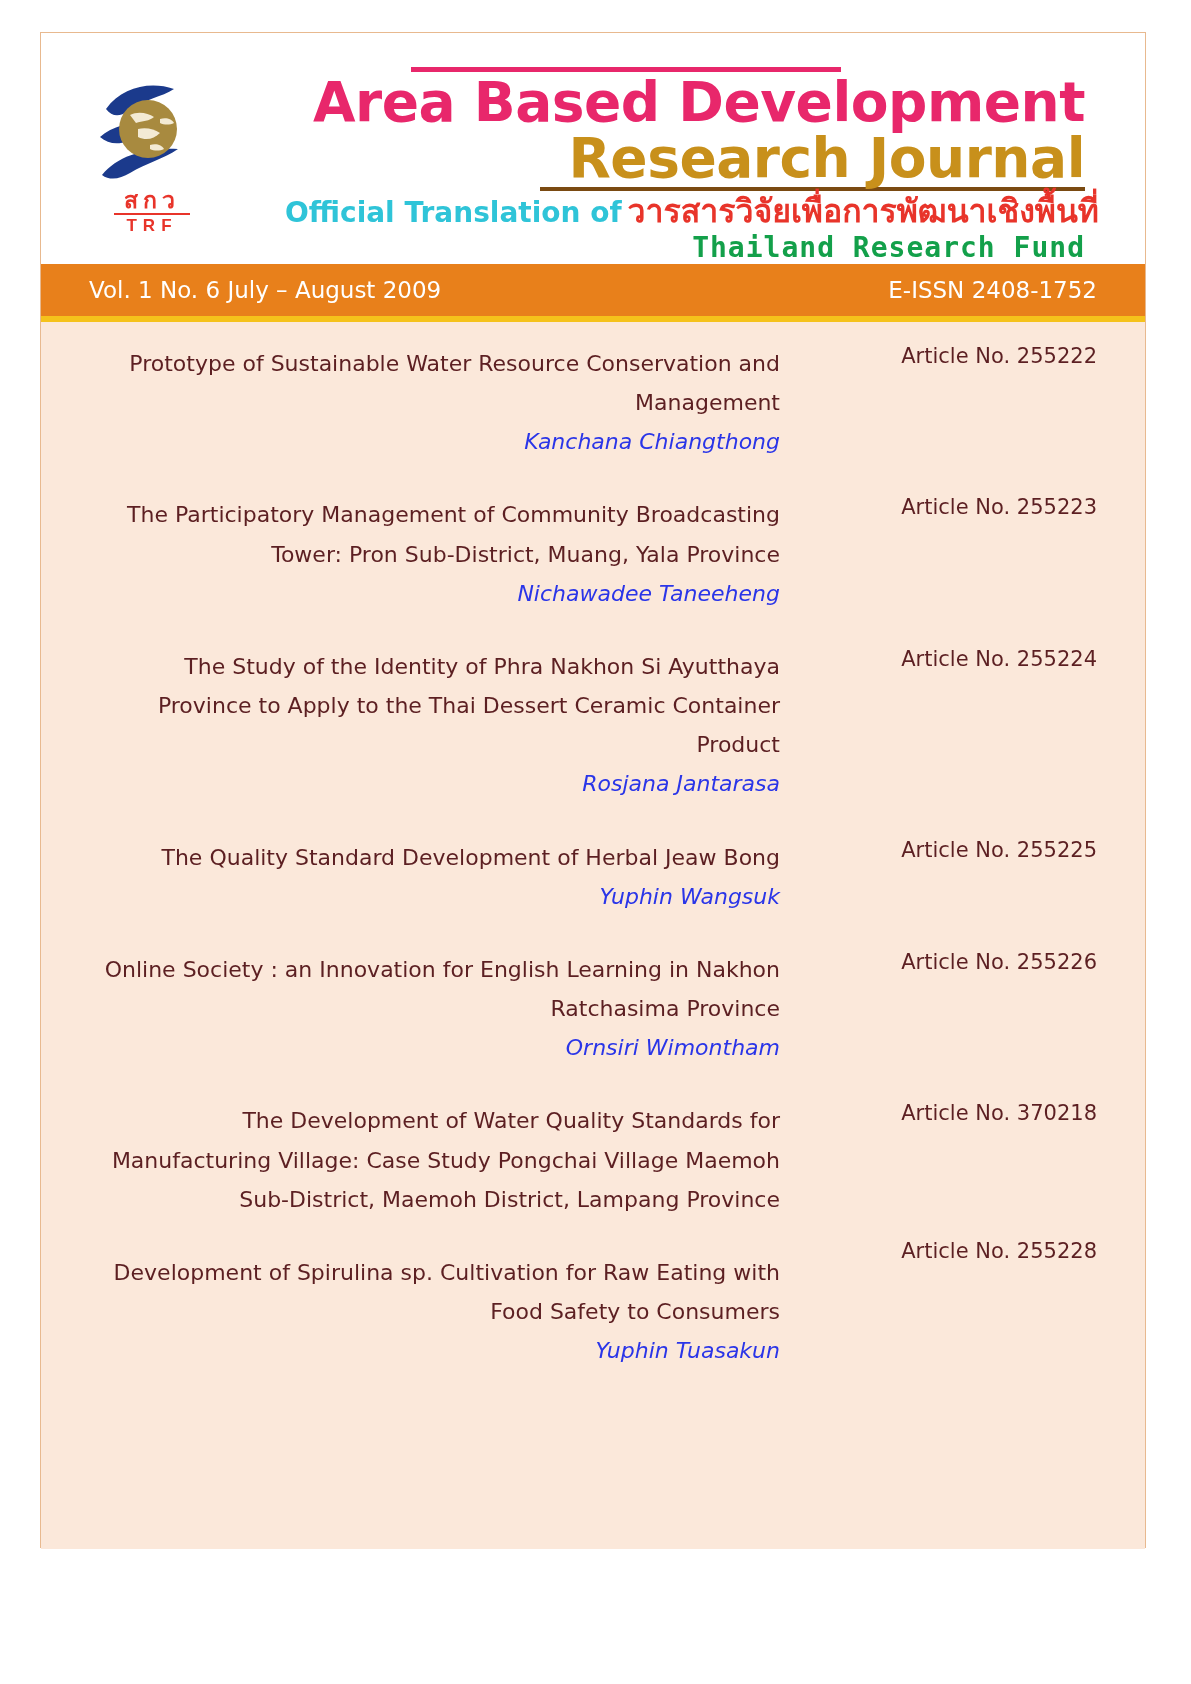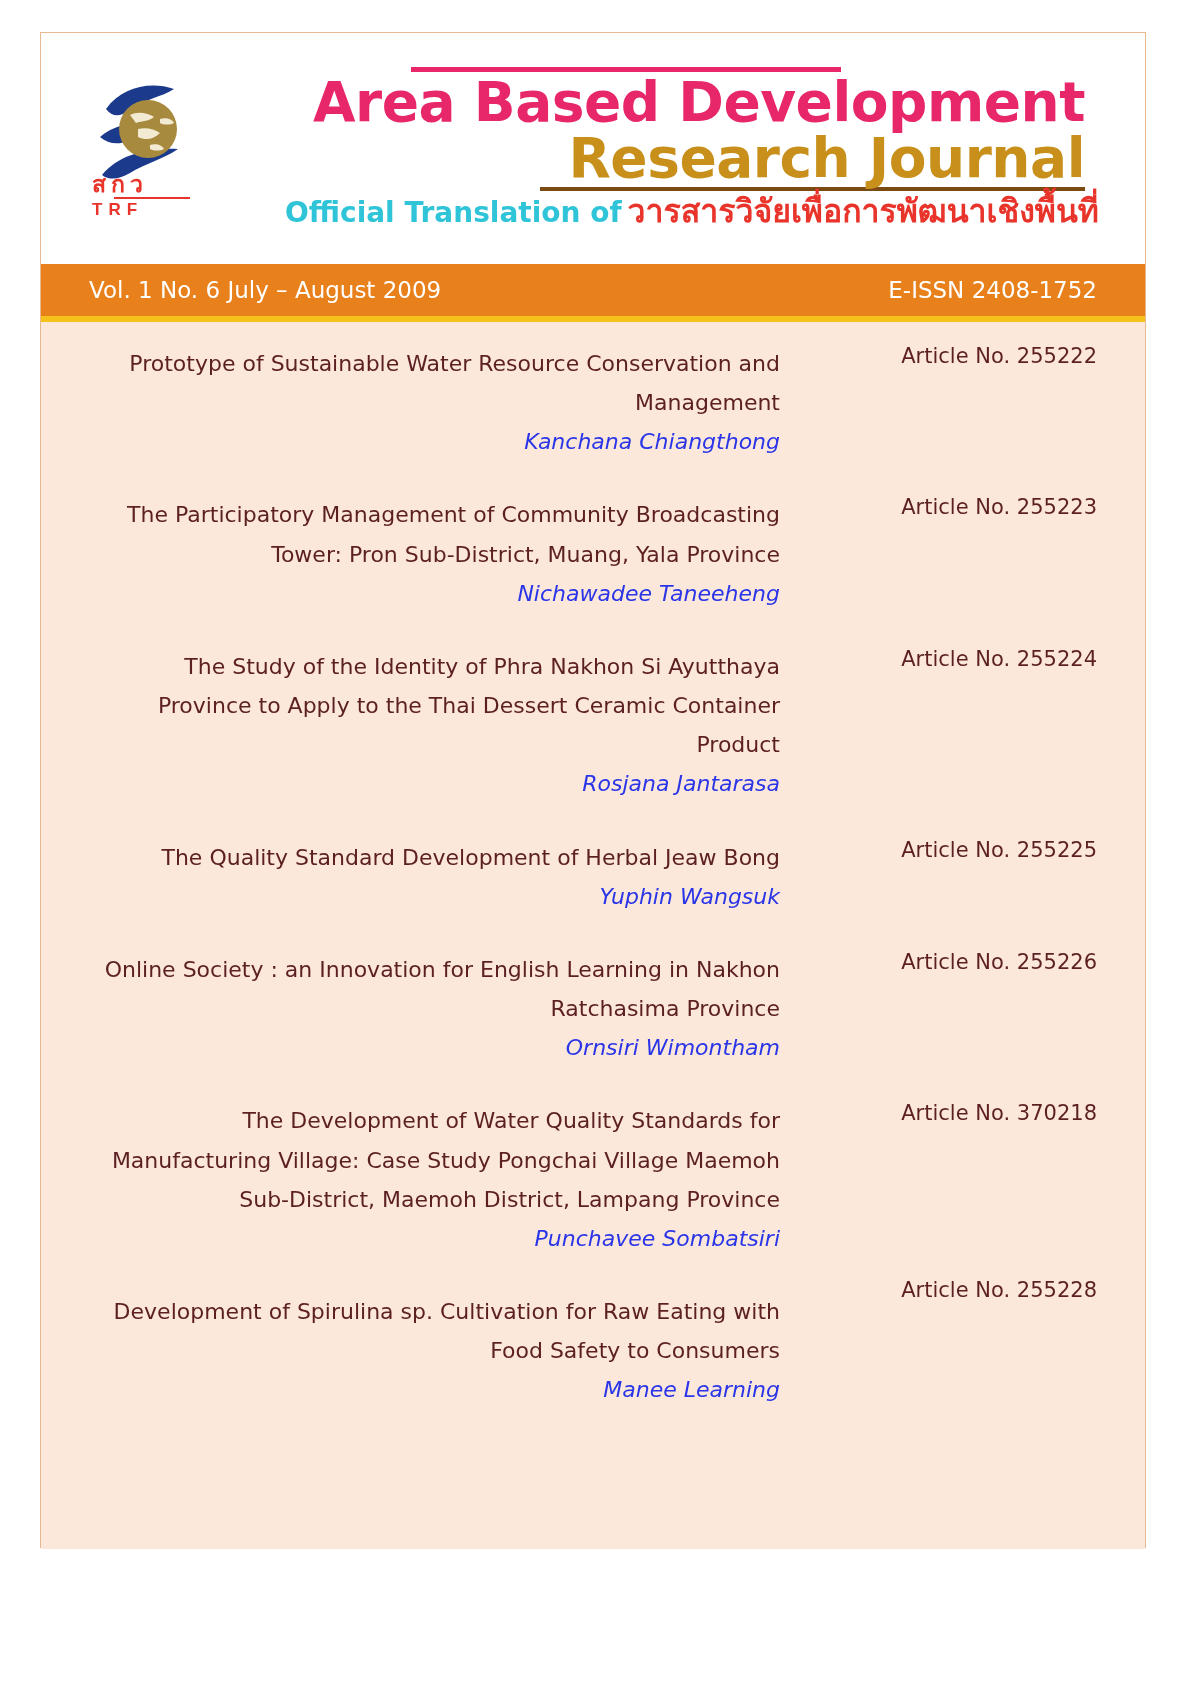--- a/index.html
+++ b/index.html
@@ -45,22 +45,23 @@
     position: absolute;
     left: 51px;
     top: 38px;
     width: 140px;
     height: 165px;
   }
   .logo svg { display: block; }
   .logo-acronym {
     position: absolute;
     left: 0;
-    top: 102px;
+    top: 118px;
     width: 120px;
+    text-align: center;
     line-height: 1;
   }
   .logo-thai {
     display: block;
     color: #e8342a;
     font-family: "DejaVu Sans", sans-serif;
     font-size: 23px;
     font-weight: bold;
     letter-spacing: 5px;
   }
@@ -265,20 +266,21 @@
     </div>
 
     <div class="title-block">
       <div class="title-rule-top"></div>
       <div class="title-line1">Area Based Development</div>
       <div class="title-line2">Research Journal</div>
       <div class="title-rule-bottom"></div>
       <div class="subtitle-row">
         <span class="subtitle-en">Official Translation of</span><span class="subtitle-th">วารสารวิจัยเพื่อการพัฒนาเชิงพื้นที่</span>
       </div>
+      <div class="subtitle-green">Thailand Research Fund</div>
     </div>
   </div>
 
   <div class="banner">
     <div class="banner-inner">
       <div class="banner-text">Vol. 1 No. 6 July – August 2009</div>
       <div class="banner-text">E-ISSN 2408-1752</div>
     </div>
   </div>
   <div class="banner-stripe"></div>
@@ -343,33 +345,32 @@
           <div class="entry-right">
             <span class="article-no">Article No. 255226</span>
           </div>
         </div>
       </div>
 
       <div class="entry">
         <div class="entry-grid">
           <div class="entry-left">
             <div class="title-text">The Development of Water Quality Standards for Manufacturing Village: Case Study Pongchai Village Maemoh Sub-District, Maemoh District, Lampang Province</div>
-            <div class="author-text">Punchavee Sombatsiri</div>
           </div>
           <div class="entry-right">
             <span class="article-no">Article No. 370218</span>
           </div>
         </div>
       </div>
 
       <div class="entry raised">
         <div class="entry-grid">
           <div class="entry-left">
             <div class="title-text">Development of Spirulina sp. Cultivation for Raw Eating with Food Safety to Consumers</div>
-            <div class="author-text">Manee Learning</div>
+            <div class="author-text">Yuphin Tuasakun</div>
           </div>
           <div class="entry-right">
             <span class="article-no">Article No. 255228</span>
           </div>
         </div>
       </div>
 
     </div>
   </div>
 </div>

